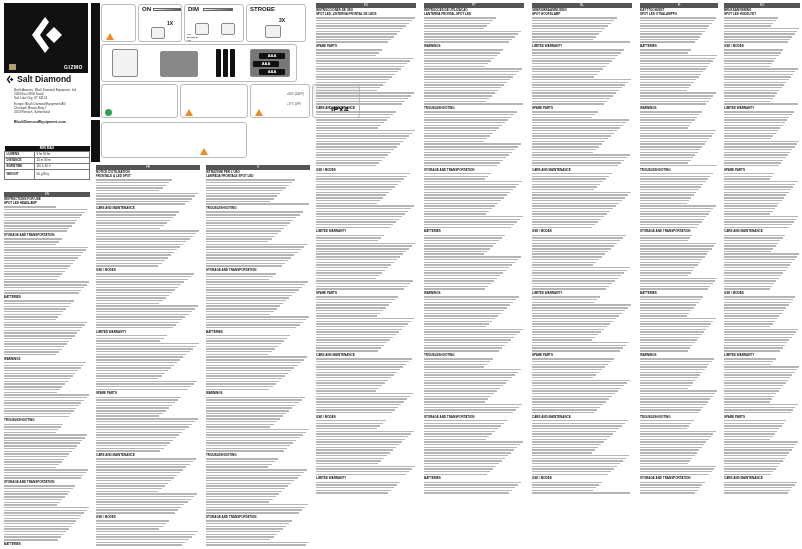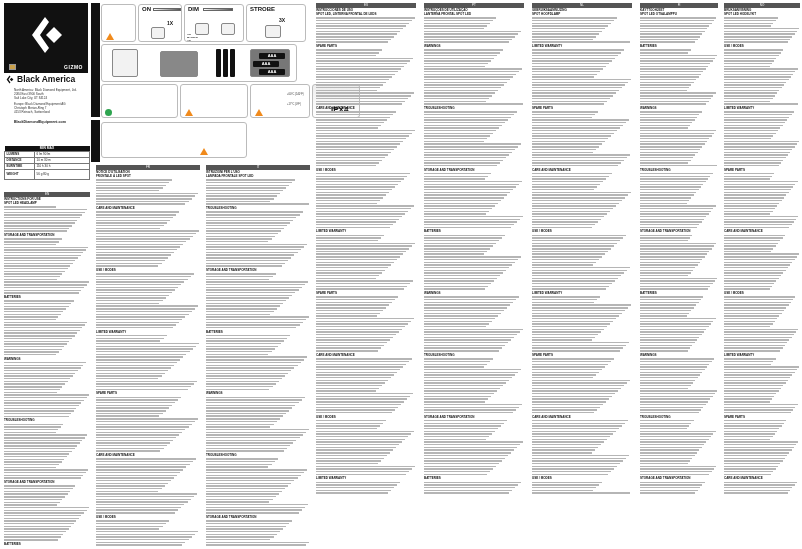--- a/index.html
+++ b/index.html
@@ -40,21 +40,21 @@
   </svg>
   <div class="tag"></div>
   <div class="gizmo">GIZMO</div>
 </div>
 
 <div class="abs brand">
   <svg width="8" height="9" viewBox="0 0 34 40">
     <polygon points="15,2 2,20 15,38 19,33 10,20 19,7" fill="#111"></polygon>
     <polygon points="24,12 32,20 24,28 16,20" fill="#111"></polygon>
   </svg>
-  <span>Black America</span>
+  <span>Salt Diamond</span>
 </div>
 
 <div class="abs addr" style="top:88px">
   <div>North America: Black Diamond Equipment, Ltd.</div>
   <div>2084 East 3900 South</div>
   <div>Salt Lake City, UT 84124</div>
   <div style="height:2px"></div>
   <div>Europe: Black Diamond Equipment AG</div>
   <div>Christoph Merian-Ring 7</div>
   <div>4153 Reinach, Switzerland</div>

